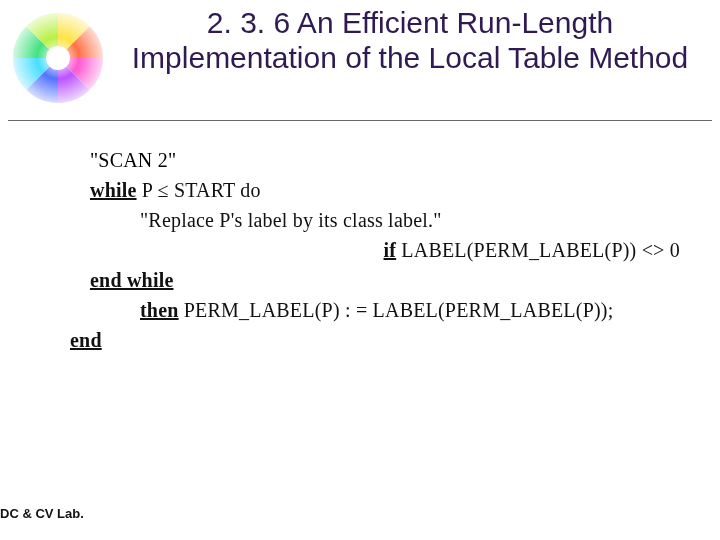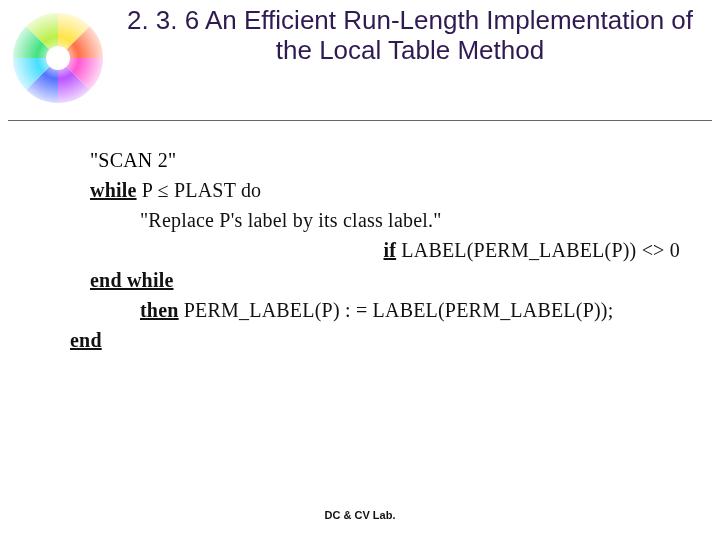--- a/index.html
+++ b/index.html
@@ -23,21 +23,21 @@
     top: 8px;
     width: 100px;
     height: 100px;
   }
   .logo svg { width: 100px; height: 100px; }
   .title {
     position: absolute;
     top: 6px;
     left: 120px;
     right: 20px;
-    font-size: 26px;
+    font-size: 30px;
     line-height: 1.15;
     color: #2f1b52;
     text-align: center;
     font-weight: 400;
   }
   .title-underline {
     position: absolute;
     left: 8px;
     right: 8px;
     top: 120px;
@@ -55,22 +55,22 @@
     color: #111;
   }
   .code-block .q { font-family: "Times New Roman", serif; }
   .code-block .kw { font-weight: bold; text-decoration: underline; }
   .code-block div { white-space: pre; letter-spacing: 0.2px; }
   .footer {
     position: absolute;
     bottom: 18px;
     left: 0;
     right: 0;
-    text-align: center;
-    font-size: 11px;
+    text-align: left;
+    font-size: 13px;
     line-height: 1.15;
     color: #111;
   }
   .footer .lab { font-weight: bold; }
 </style>
 </head>
 <body>
 
 <div class="slide">
 
@@ -96,21 +96,21 @@
       <circle cx="50" cy="50" r="50" fill="url(#fade)"></circle>
       <circle cx="50" cy="50" r="12" fill="#ffffff"></circle>
     </svg>
   </div>
 
   <div class="title">2. 3. 6 An Efficient Run-Length Implementation of the Local Table Method</div>
   <div class="title-underline"></div>
 
   <div class="code-block">
     <div style="padding-left:30px;color:#000;font-weight:400;"><span>"SCAN 2"</span></div>
-    <div style="padding-left:30px;"><span class="kw">while</span><span> P ≤ PLAST do</span></div>
+    <div style="padding-left:30px;"><span class="kw">while</span><span> P ≤ START do</span></div>
     <div style="padding-left:80px;font-style:normal;"><span class="q">"Replace P's label by its class label."</span></div>
     <div style="padding-left:80px;text-align:right;"><span class="kw">if</span><span> LABEL(PERM</span><span>_</span><span>LABEL(P)) &lt;&gt; 0</span></div>
     <div style="padding-left:30px;"><span class="kw">end while</span></div>
     <div style="padding-left:80px;"><span class="kw">then</span><span> PERM</span><span>_</span><span>LABEL(P) : = LABEL(PERM</span><span>_</span><span>LABEL(P));</span></div>
     <div style="padding-left:10px;"><span class="kw">end</span></div>
   </div>
 
   <div class="footer">
     <div class="lab">DC &amp; CV Lab.</div>
   </div>

